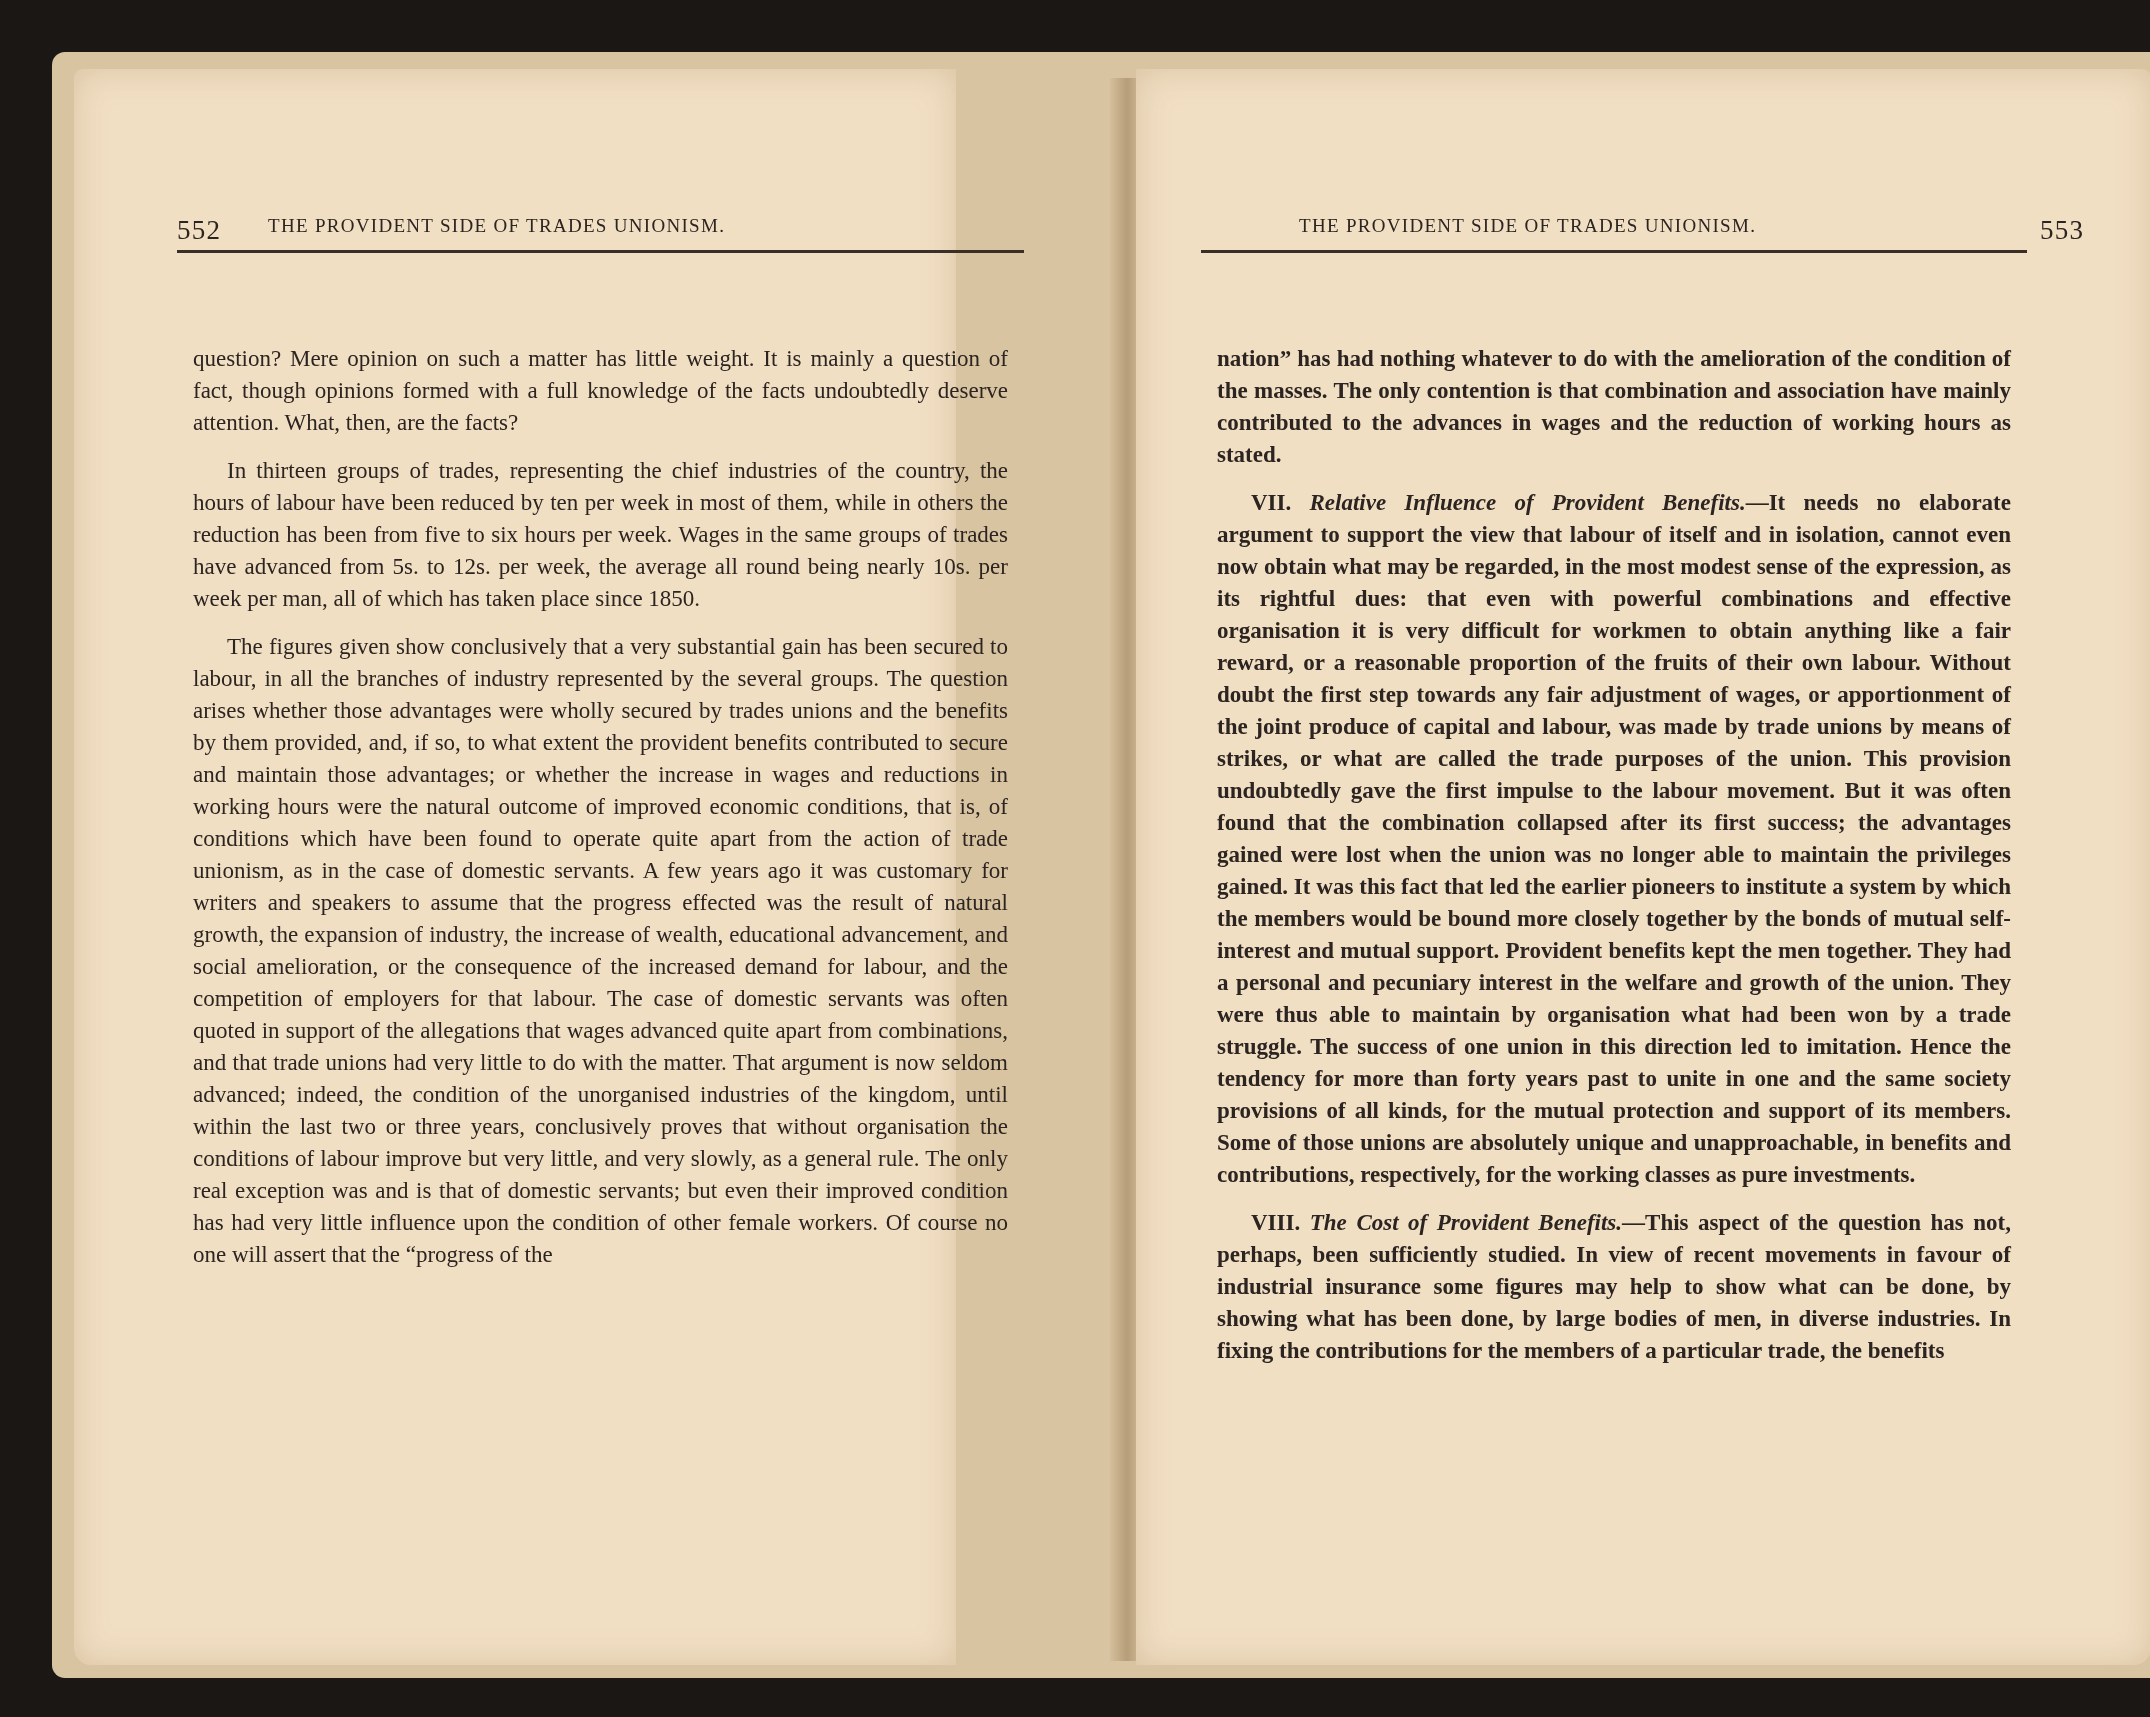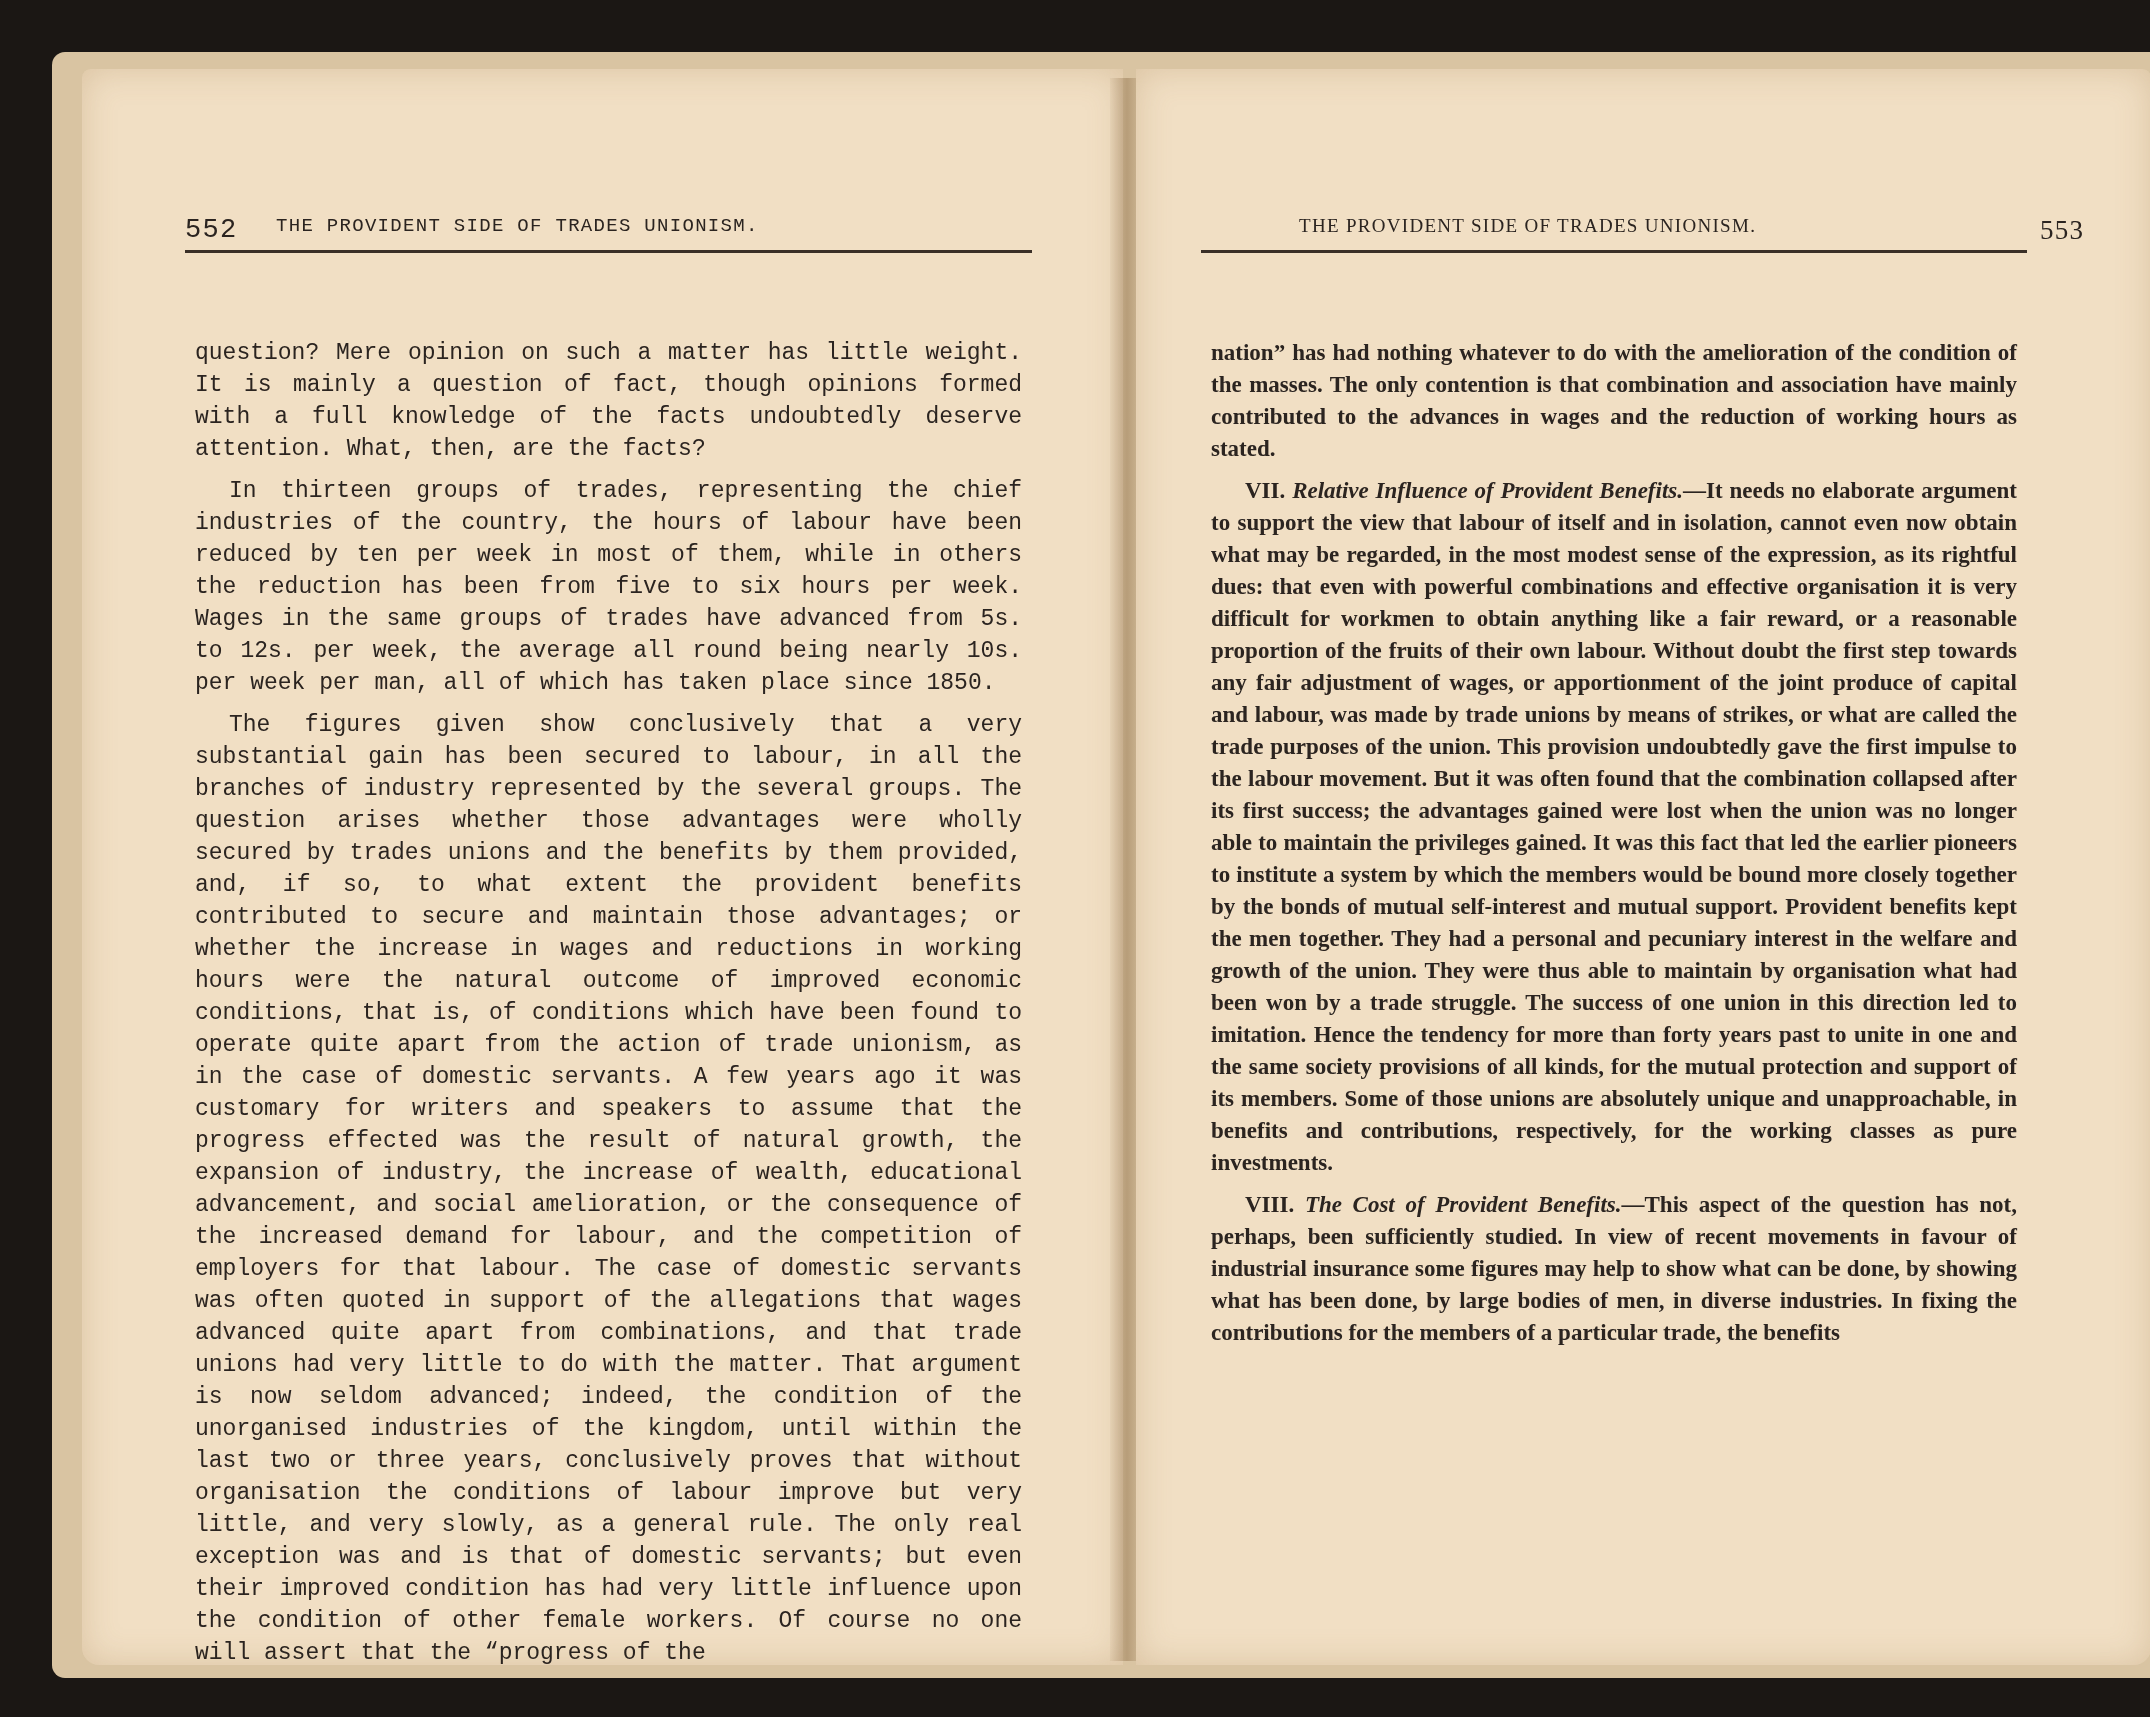--- a/index.html
+++ b/index.html
@@ -8,36 +8,36 @@
     font-family:"Liberation Serif", "DejaVu Serif", serif;
   }
   .book {
     position:absolute; left:52px; top:52px; width:2116px; height:1626px;
     background:#d9c4a2; border-radius:13px;
   }
   .page {
     position:absolute; top:17px; height:1596px; background:#f1dfc4;
     box-shadow: inset 0 0 34px rgba(150,110,60,0.25);
   }
-  .page.left { left:30px; width:1041px; border-radius:8.6px 0 0 17px;font-family:Liberation Mono, monospace; }
+  .page.left { left:22px; width:882px; border-radius:8.6px 0 0 17px; }
   .page.right { left:1084px; width:1015px; border-radius:0 8.6px 17px 0; }
   .gutter {
     position:absolute; left:1058px; top:26px; width:34px; height:1583px;
     background:linear-gradient(90deg, rgba(120,85,45,0.05), rgba(120,85,45,0.35), rgba(120,85,45,0.05));
   }
   .running-head {
     position:absolute; top:146px; font-size:19px; letter-spacing:1.3px; color:#2b2420;
   }
   .page-num { font-size:27px; }
   .rule { position:absolute; top:181px; height:2.6px; background:#3a2f27; }
   .body-text {
     position:absolute; top:258px; font-size:23px; line-height:32px; color:#2b2420;
     text-align:justify;
   }
-  .body-text p { margin:10px; }
+  .body-text p { margin:16px; }
   .indent { text-indent:34px; }
   i { font-style:italic; }
 </style>
 </head>
 <body>
 
 <div class="book">
   <div class="page left">
     <span class="running-head page-num" style="left:103px;">552</span>
     <span class="running-head" style="left:194px;">THE PROVIDENT SIDE OF TRADES UNIONISM.</span>

